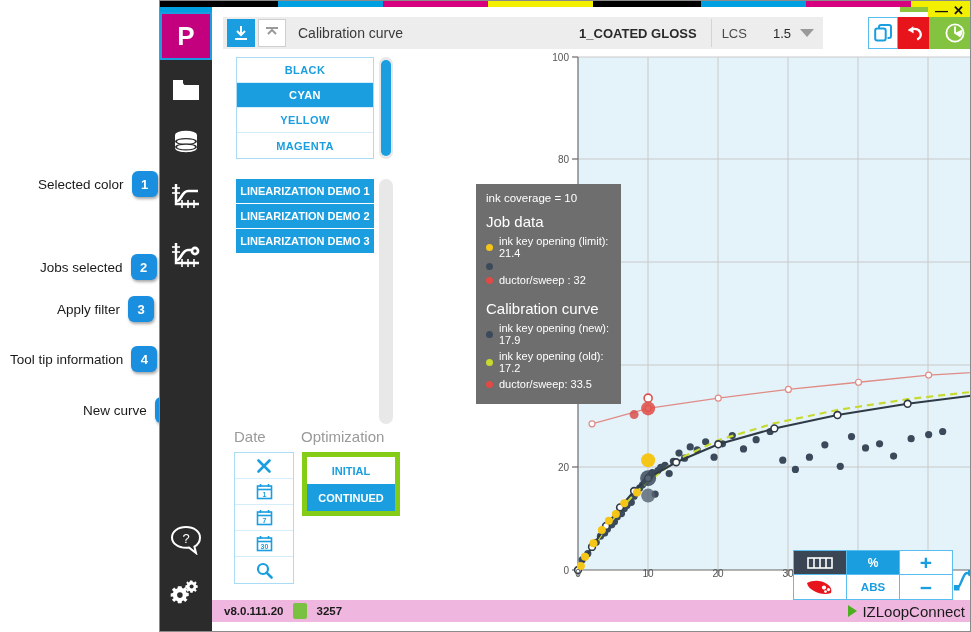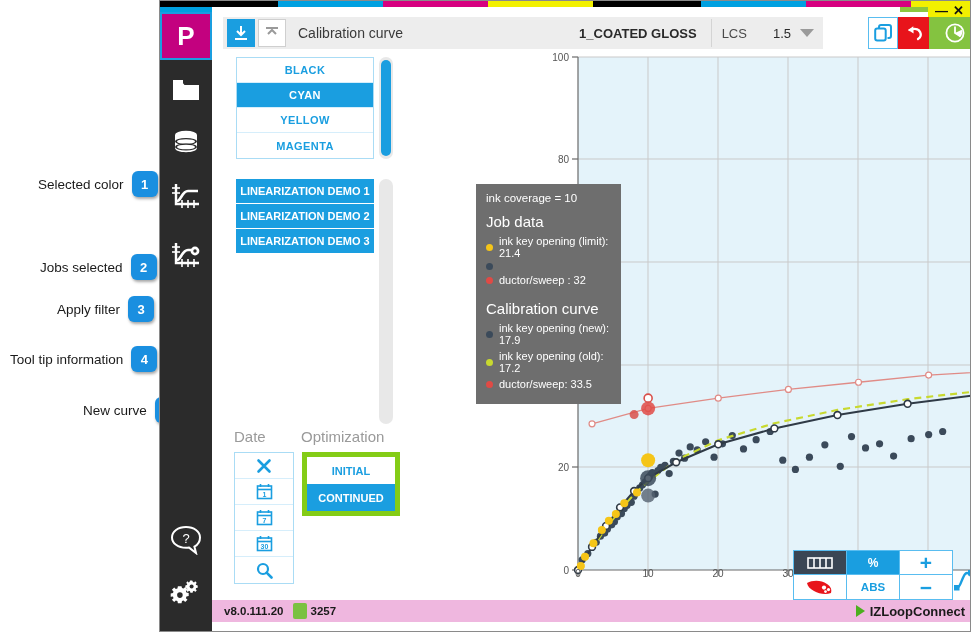--- a/index.html
+++ b/index.html
@@ -77,23 +77,23 @@
 
   
   .toolpanel{position:absolute;left:793px;top:550px;width:160px;height:50px;display:flex;border:1px solid #59bdf0;box-sizing:border-box;background:#fff;}
   .tp-col{display:flex;flex-direction:column;}
   .tp-cell{width:53px;height:24px;display:flex;align-items:center;justify-content:center;border-right:1px solid #59bdf0;border-bottom:1px solid #59bdf0;box-sizing:border-box;}
 
   
   .status{position:absolute;left:52px;top:600px;width:759px;height:22px;background:#efb7df;display:flex;align-items:center;}
   .status .v{font-size:11.5px;font-weight:bold;color:#1a1a1a;margin-left:12px;}
   .usb{width:14px;height:16px;background:#7ac142;border-radius:2px;margin-left:10px;}
-  .status .cnt{font-size:11.5px;font-weight:bold;color:#1a1a1a;margin-left:3px;}
+  .status .cnt{font-size:11.5px;font-weight:bold;color:#1a1a1a;margin-left:9px;}
   .izl{position:absolute;right:6px;display:flex;align-items:center;gap:5px;}
-  .izl .nm{font-size:13px;font-weight:bold;color:#1a1a1a;}
+  .izl .nm{font-size:15px;font-weight:normal;color:#1a1a1a;}
   .tri{width:0;height:0;border-left:9px solid #4caf1e;border-top:6px solid transparent;border-bottom:6px solid transparent;}
 
   .border{position:absolute;left:159px;top:0;width:812px;height:632px;border:1px solid #8a8a8a;box-sizing:border-box;pointer-events:none;}
 </style>
 </head>
 <body>
 
 <div class="root">
 
   <div class="ann" style="left:38px;top:171px;">

